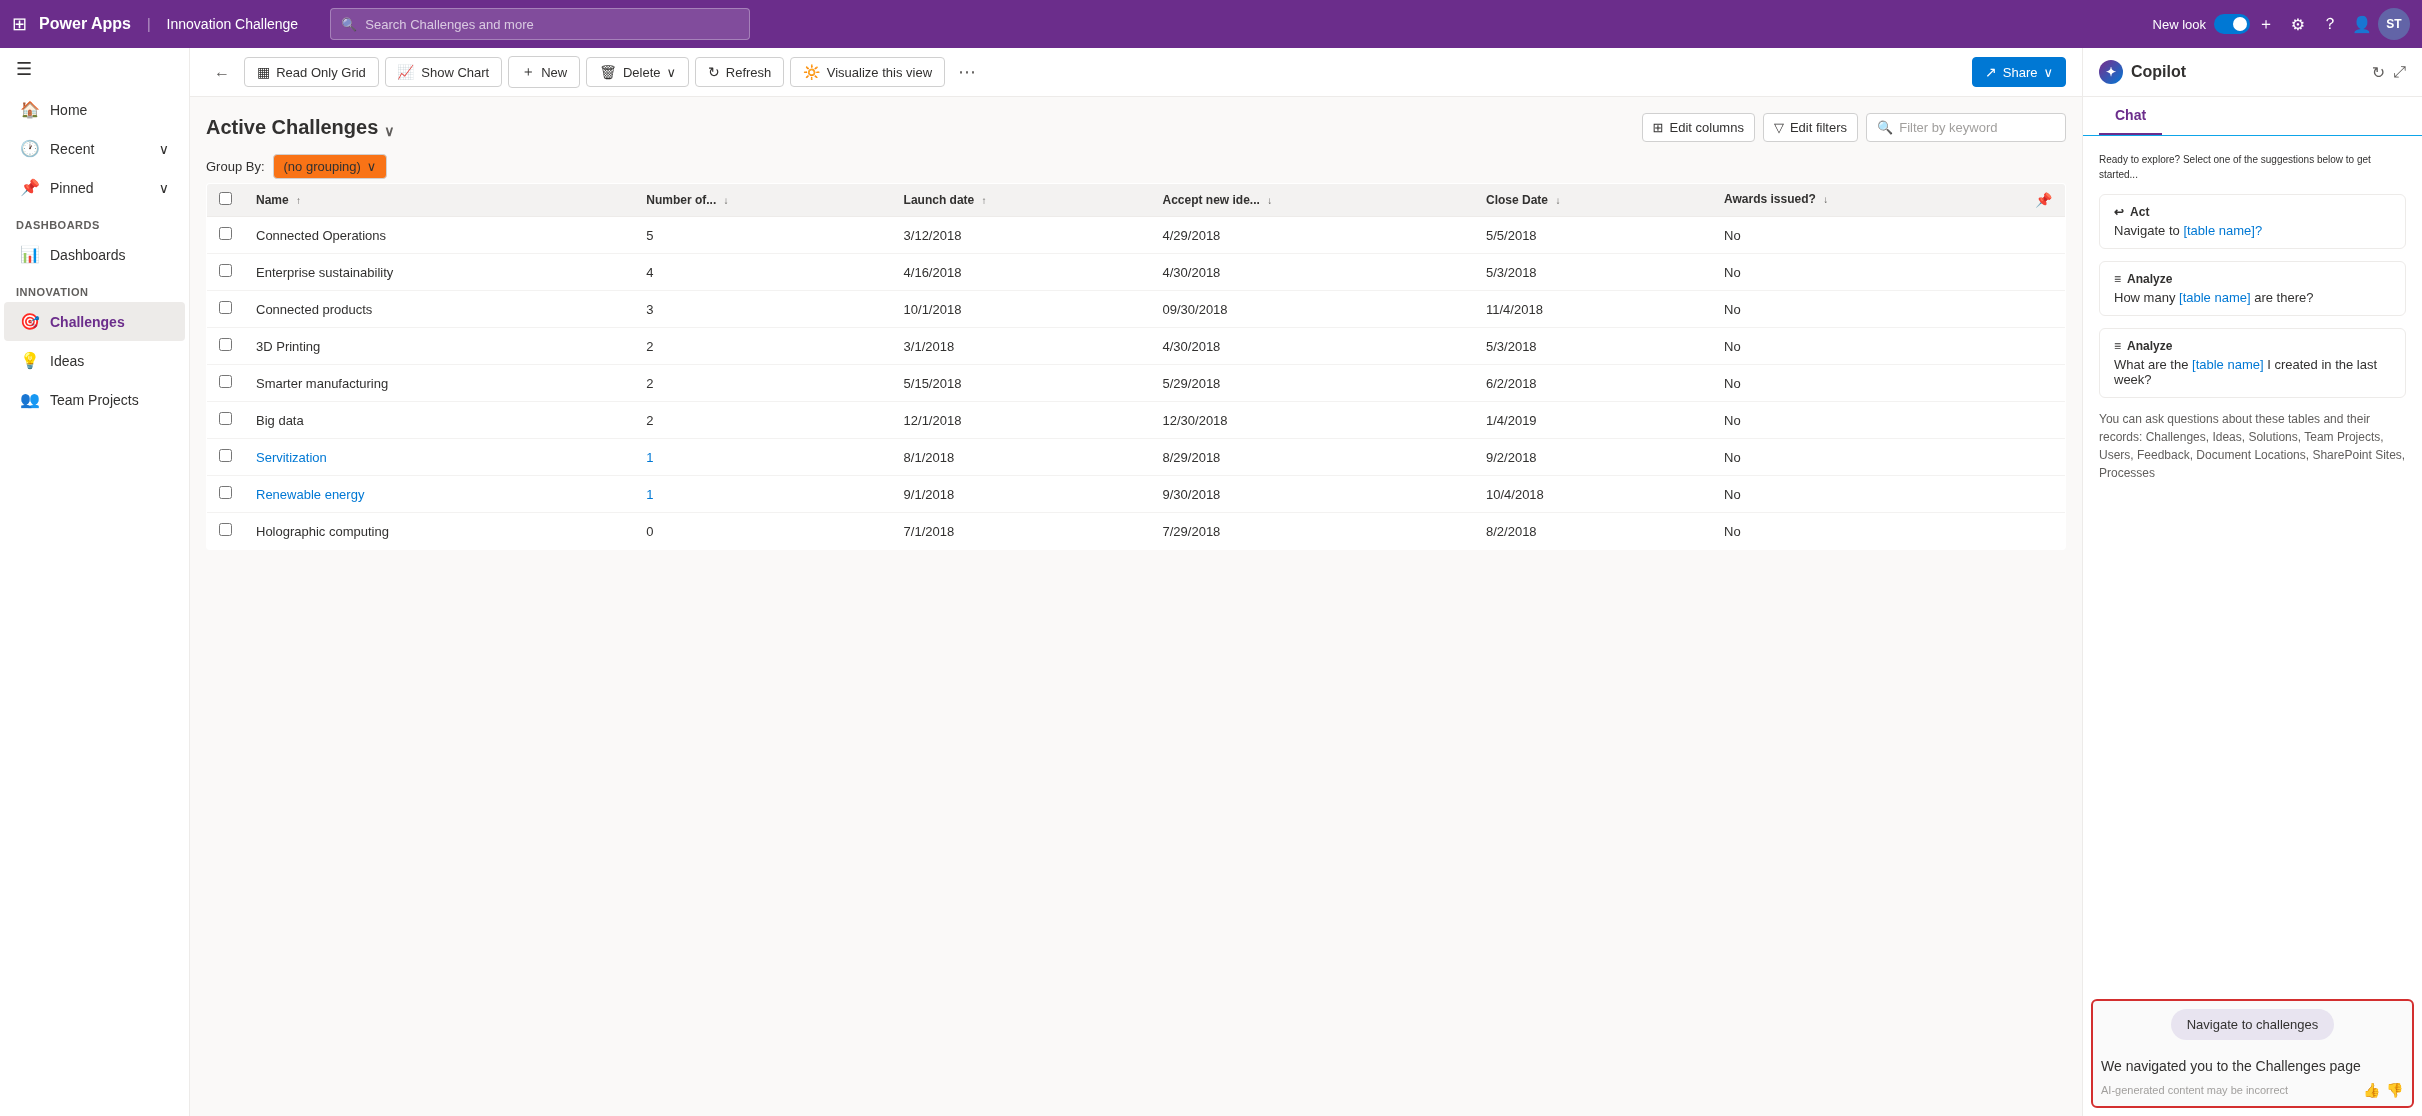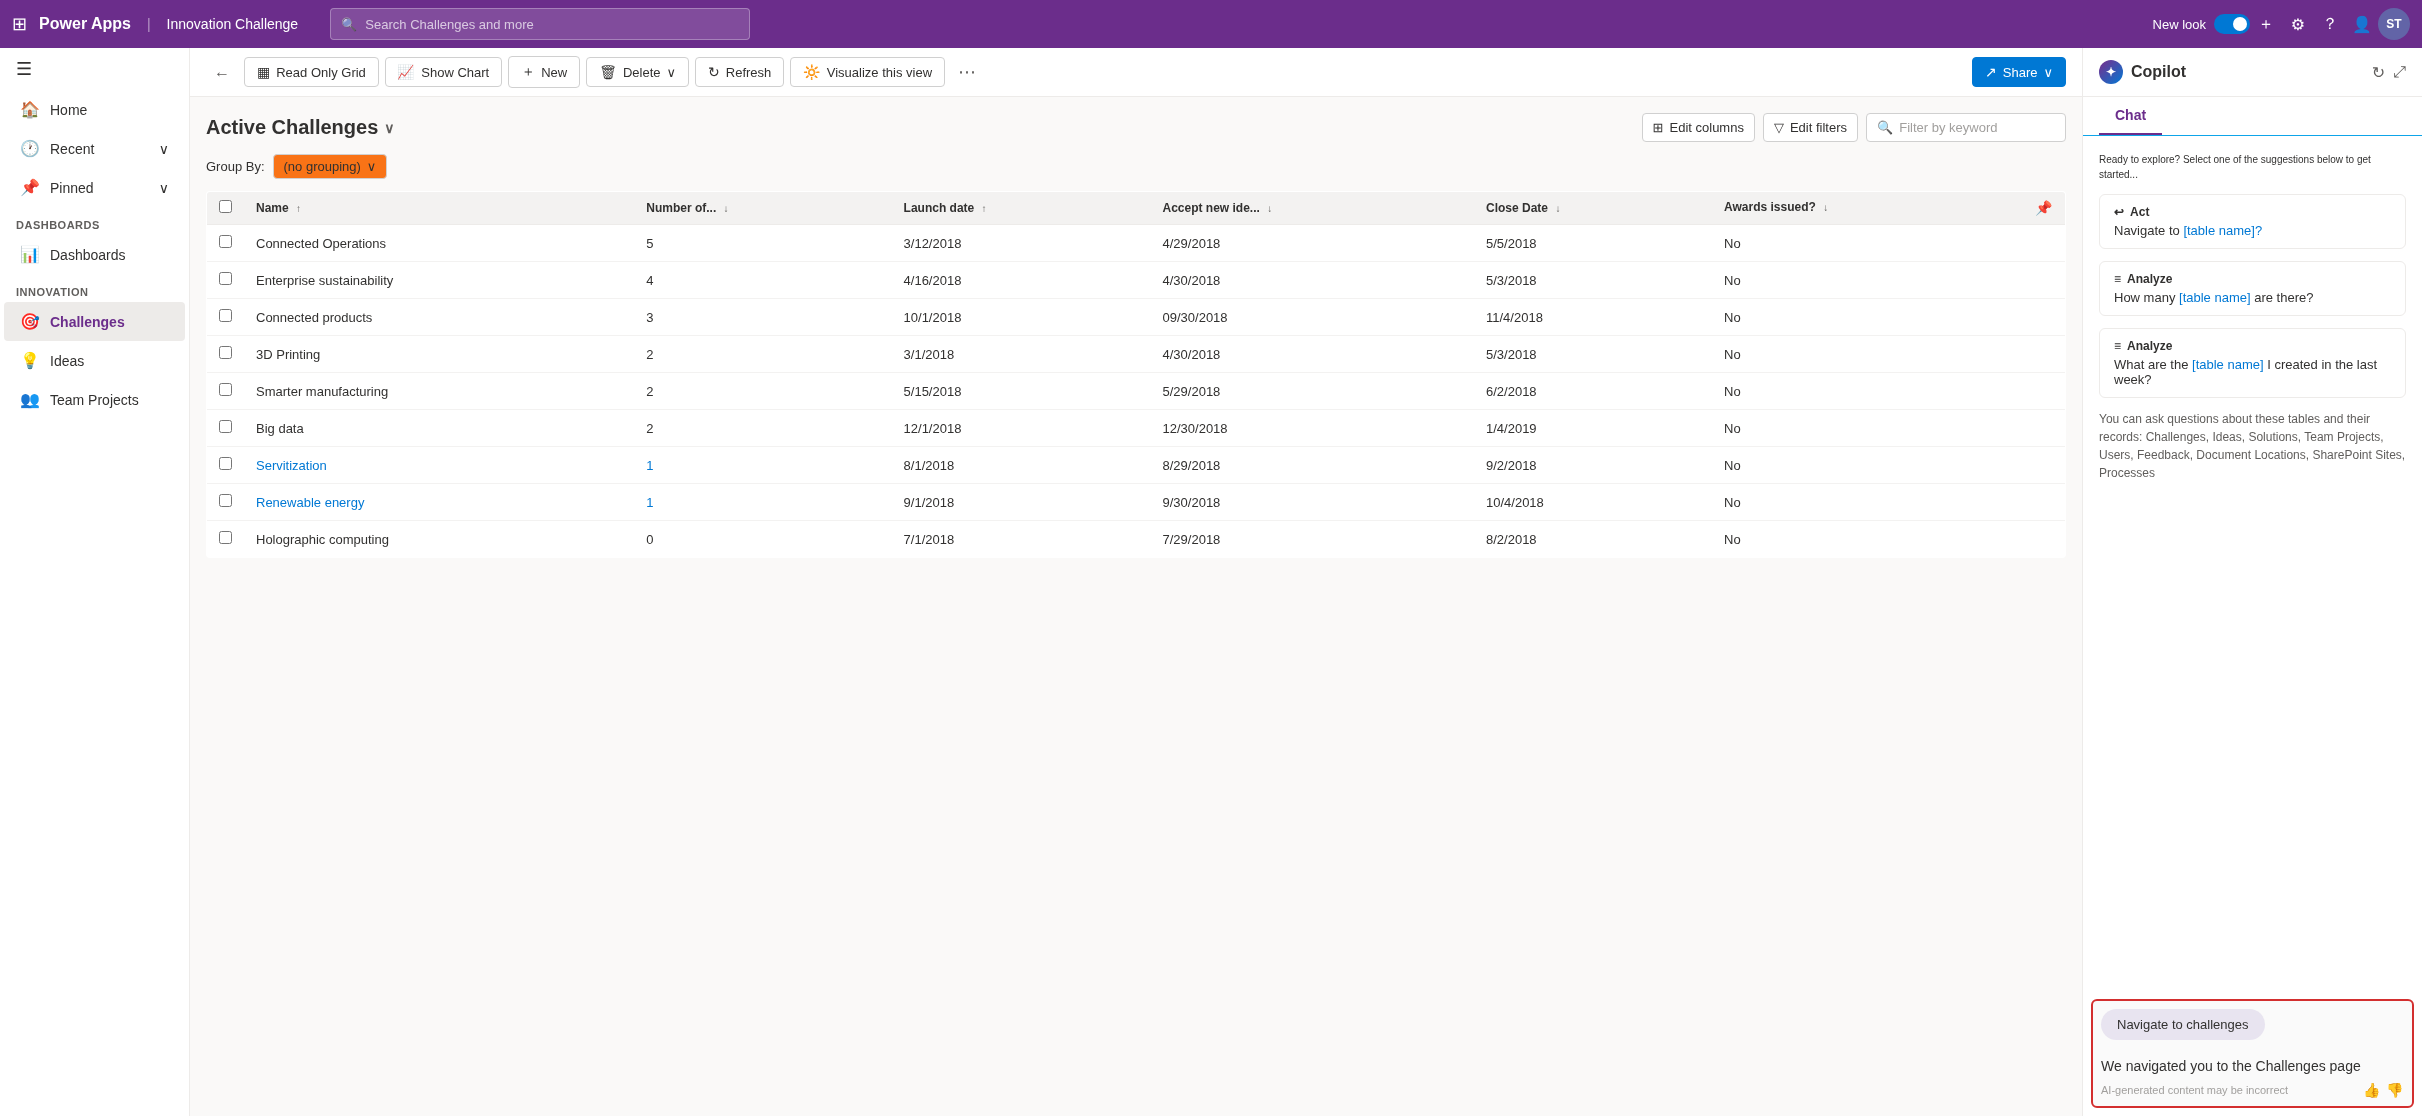--- a/index.html
+++ b/index.html
@@ -212,21 +212,21 @@
       display: flex;
       align-items: center;
       justify-content: space-between;
       margin-bottom: 12px;
     }
     .view-title {
       font-size: 20px;
       font-weight: 700;
       color: #323130;
       display: flex;
-      align-items: center;
+      align-items: flex-end;
       gap: 6px;
       cursor: pointer;
     }
     .view-title .chevron { font-size: 14px; color: #605e5c; }
     .view-actions {
       display: flex;
       align-items: center;
       gap: 8px;
     }
     .view-action-btn {
@@ -252,21 +252,21 @@
       font-size: 13px;
       color: #a19f9d;
       width: 200px;
     }
 
     
     .group-by {
       display: flex;
       align-items: center;
       gap: 8px;
-      margin-bottom: 12px;
+      margin-bottom: 4px;
       font-size: 13px;
       color: #323130;
     }
     .group-by-select {
       display: flex;
       align-items: center;
       gap: 6px;
       padding: 4px 10px;
       border: 1px solid #d0d0d0;
       background: #f97316;
@@ -776,21 +776,21 @@
         <div class="suggestion-text">
           What are the <span class="link">[table name]</span> I created in the last week?
         </div>
       </div>
 
       <p class="copilot-info">You can ask questions about these tables and their records: Challenges, Ideas, Solutions, Team Projects, Users, Feedback, Document Locations, SharePoint Sites, Processes</p>
 
     </div>
 
     <div class="copilot-chat-footer">
-      <div style="display:flex; justify-content:flex-start; margin-bottom:8px;">
+      <div style="display:flex; justify-content:center; margin-bottom:8px;">
         <div class="navigate-bubble">Navigate to challenges</div>
       </div>
       <div class="copilot-response">We navigated you to the Challenges page</div>
       <div class="copilot-footer-meta">
         <span class="disclaimer">AI-generated content may be incorrect</span>
         <div class="feedback-icons">
           <span>👍</span>
           <span>👎</span>
         </div>
       </div>

